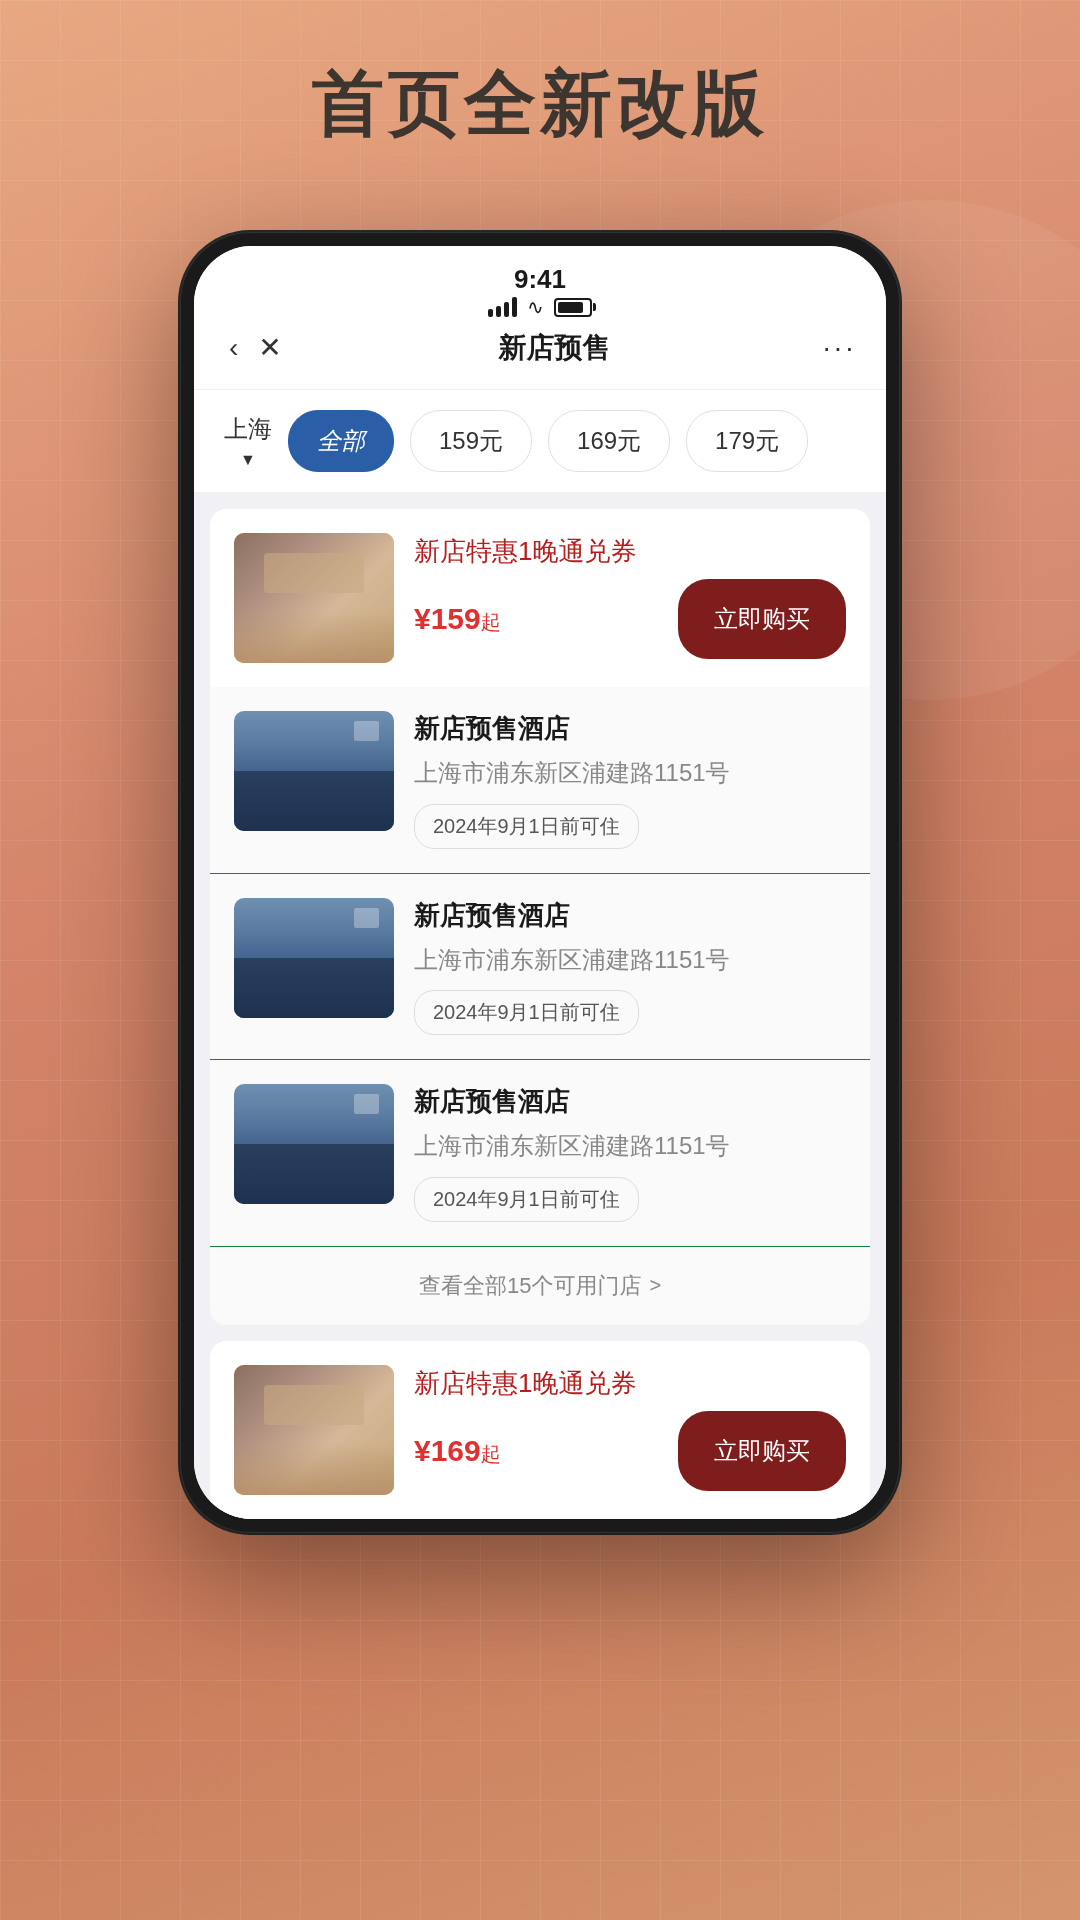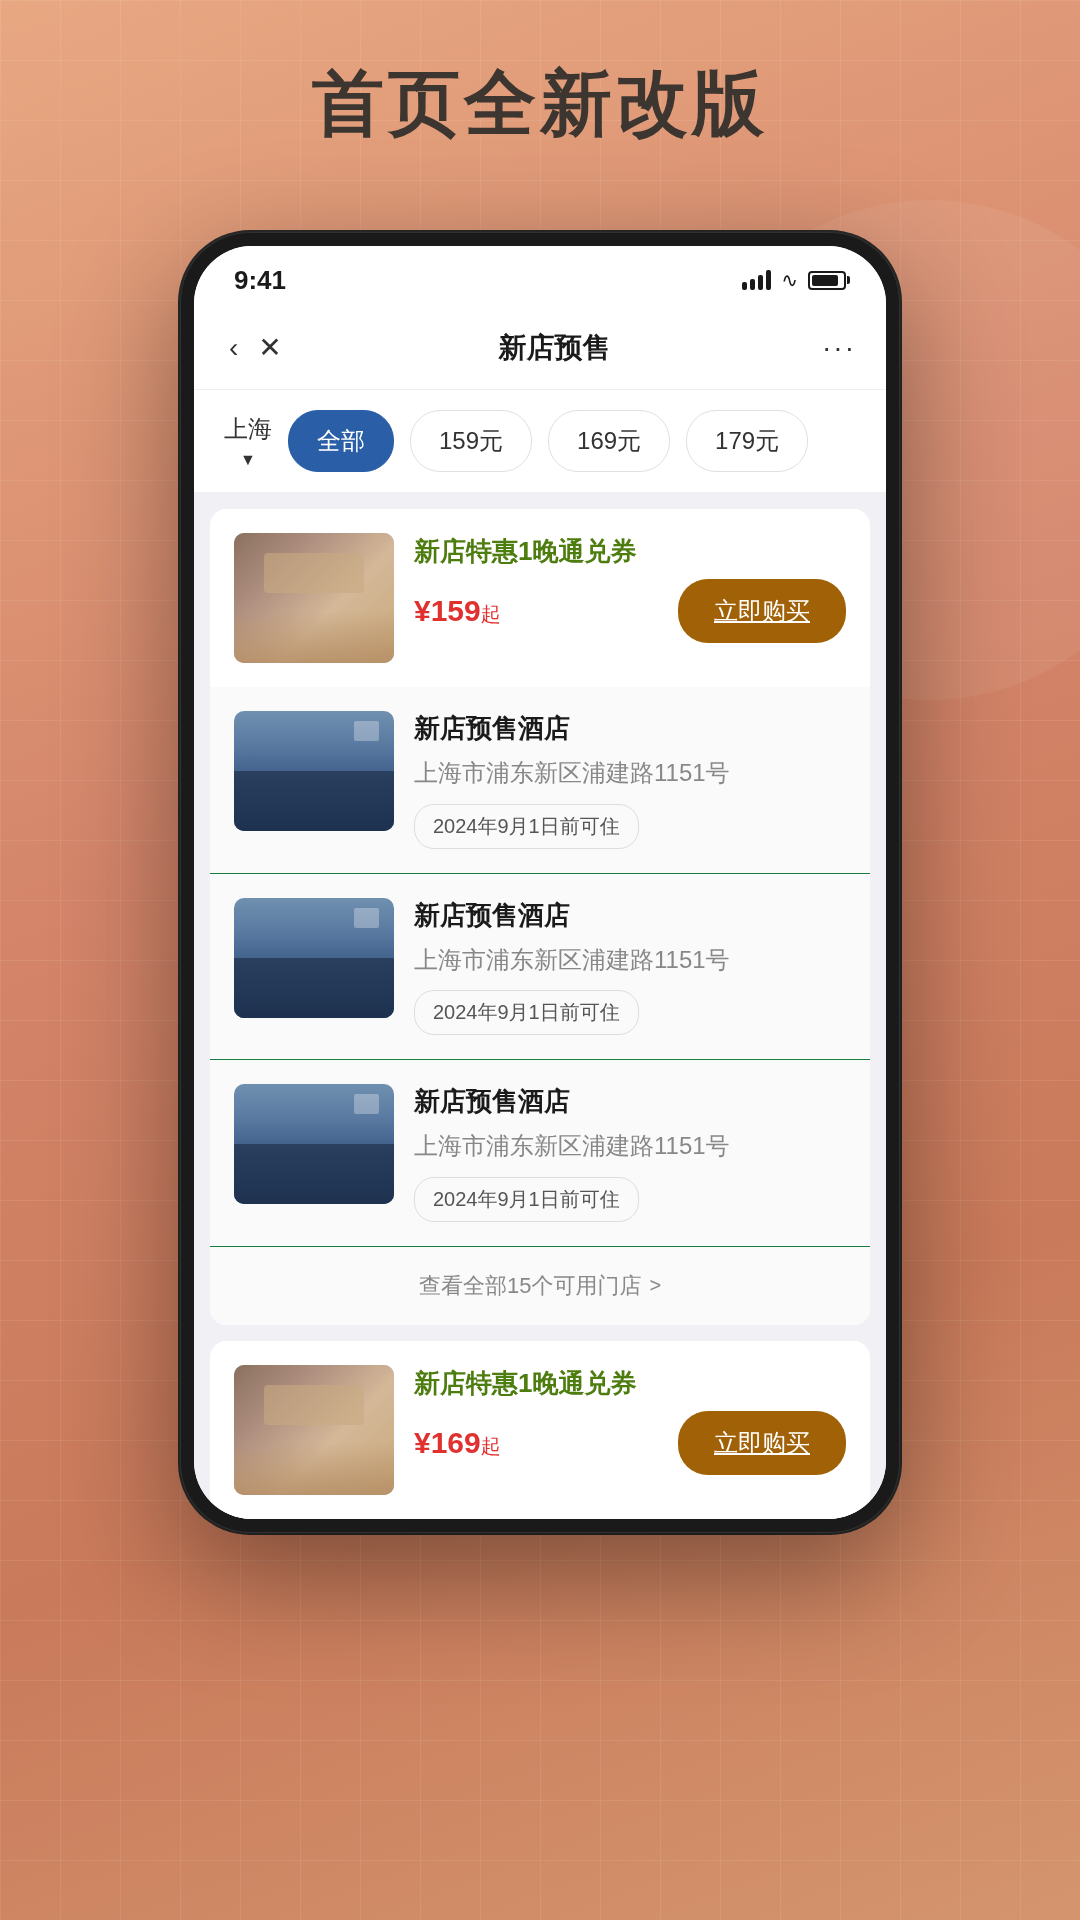--- a/index.html
+++ b/index.html
@@ -77,20 +77,21 @@
     }
 
     
     .status-bar {
       background: white;
       display: flex;
       justify-content: space-between;
       align-items: center;
       padding: 18px 40px 10px;
       height: 60px;
+      flex-direction: column;
     }
 
     .status-time {
       font-size: 26px;
       font-weight: 600;
       color: #1a1a1a;
     }
 
     .status-icons {
       display: flex;
@@ -209,20 +210,21 @@
       cursor: pointer;
       border: 1.5px solid #e0e0e0;
       color: #333;
       background: white;
     }
 
     .filter-btn.active {
       background: #2a5fa8;
       color: white;
       border-color: #2a5fa8;
+      font-style: italic;
     }
 
     
     .content-area {
       background: #f0f0f5;
       flex: 1;
       overflow: hidden;
     }
 
     
@@ -310,47 +312,46 @@
 
     .product-info {
       flex: 1;
       display: flex;
       flex-direction: column;
       gap: 10px;
     }
 
     .product-title {
       font-size: 26px;
-      font-weight: 700;
-      color: #4d7c0f;
+      font-weight: 400;
+      color: #b91c1c;
       line-height: 1.4;
     }
 
     .product-price {
       font-size: 30px;
       font-weight: 700;
       color: #e03030;
     }
 
     .product-price .suffix {
       font-size: 20px;
       font-weight: 400;
       color: #e03030;
     }
 
     .buy-btn {
-      background: #a16207;
+      background: #7f1d1d;
       color: white;
       border: none;
       border-radius: 30px;
-      padding: 16px 36px;
+      padding: 24px 36px;
       font-size: 24px;
       font-weight: 500;
       cursor: pointer;
-      text-decoration: underline;
     }
 
     
     .hotel-list-card {
       background: white;
       margin: 16px 16px 0;
       border-radius: 16px;
       overflow: hidden;
     }
 

